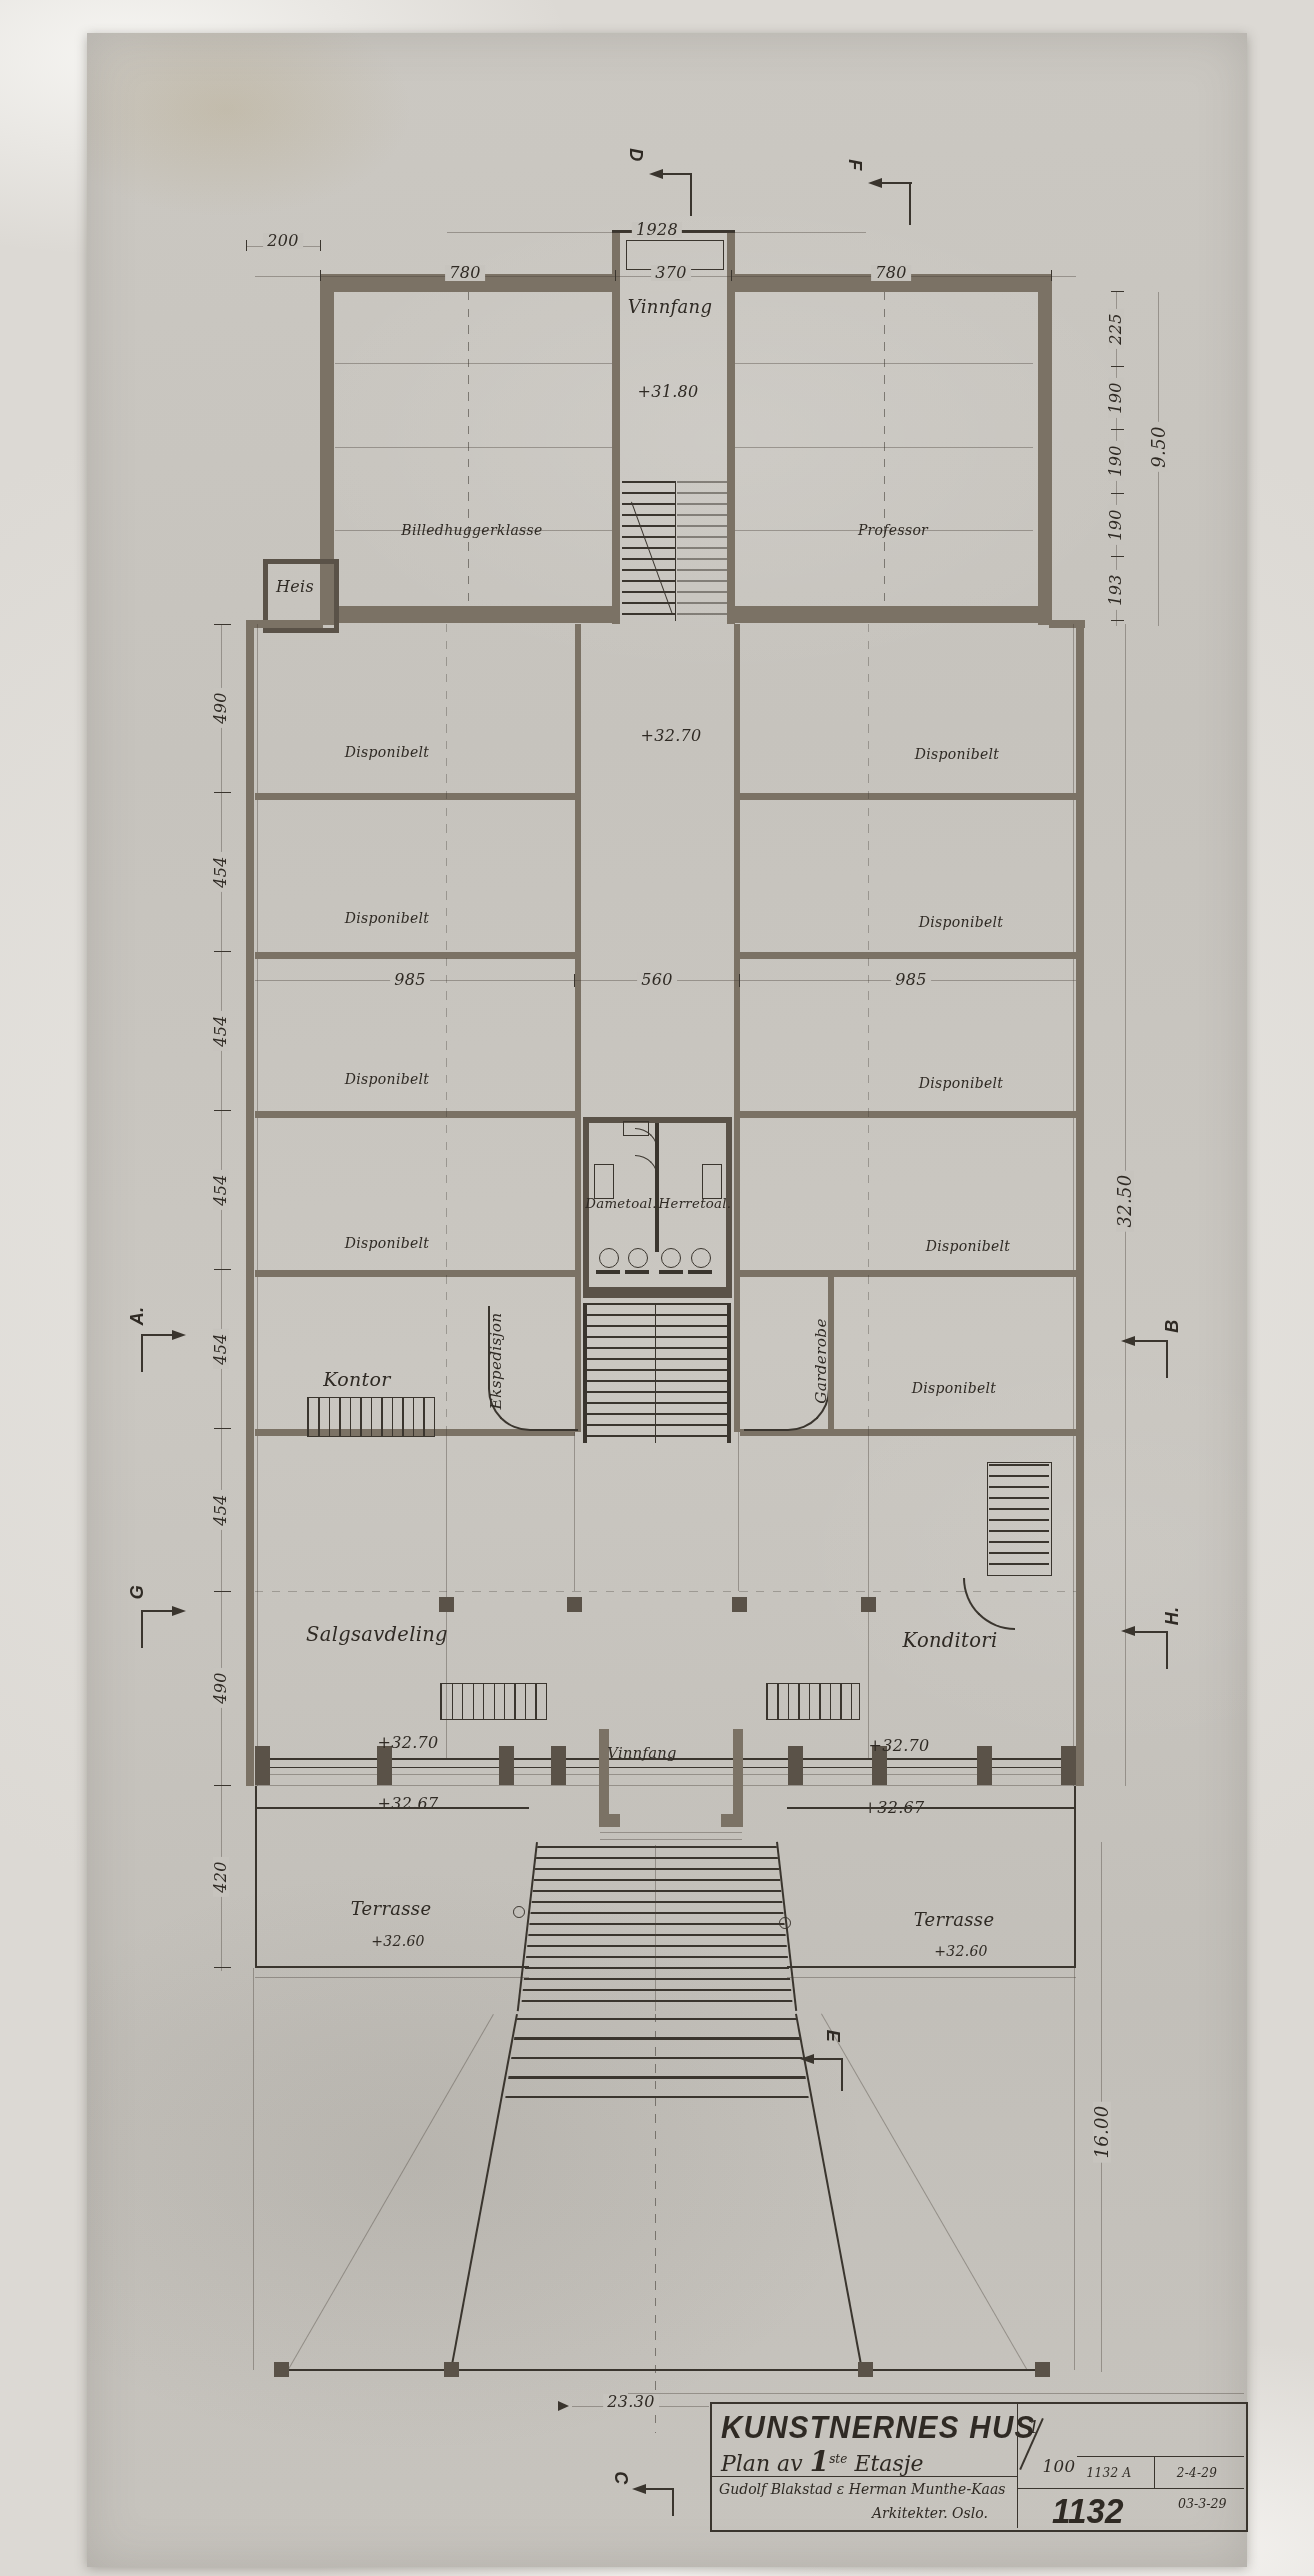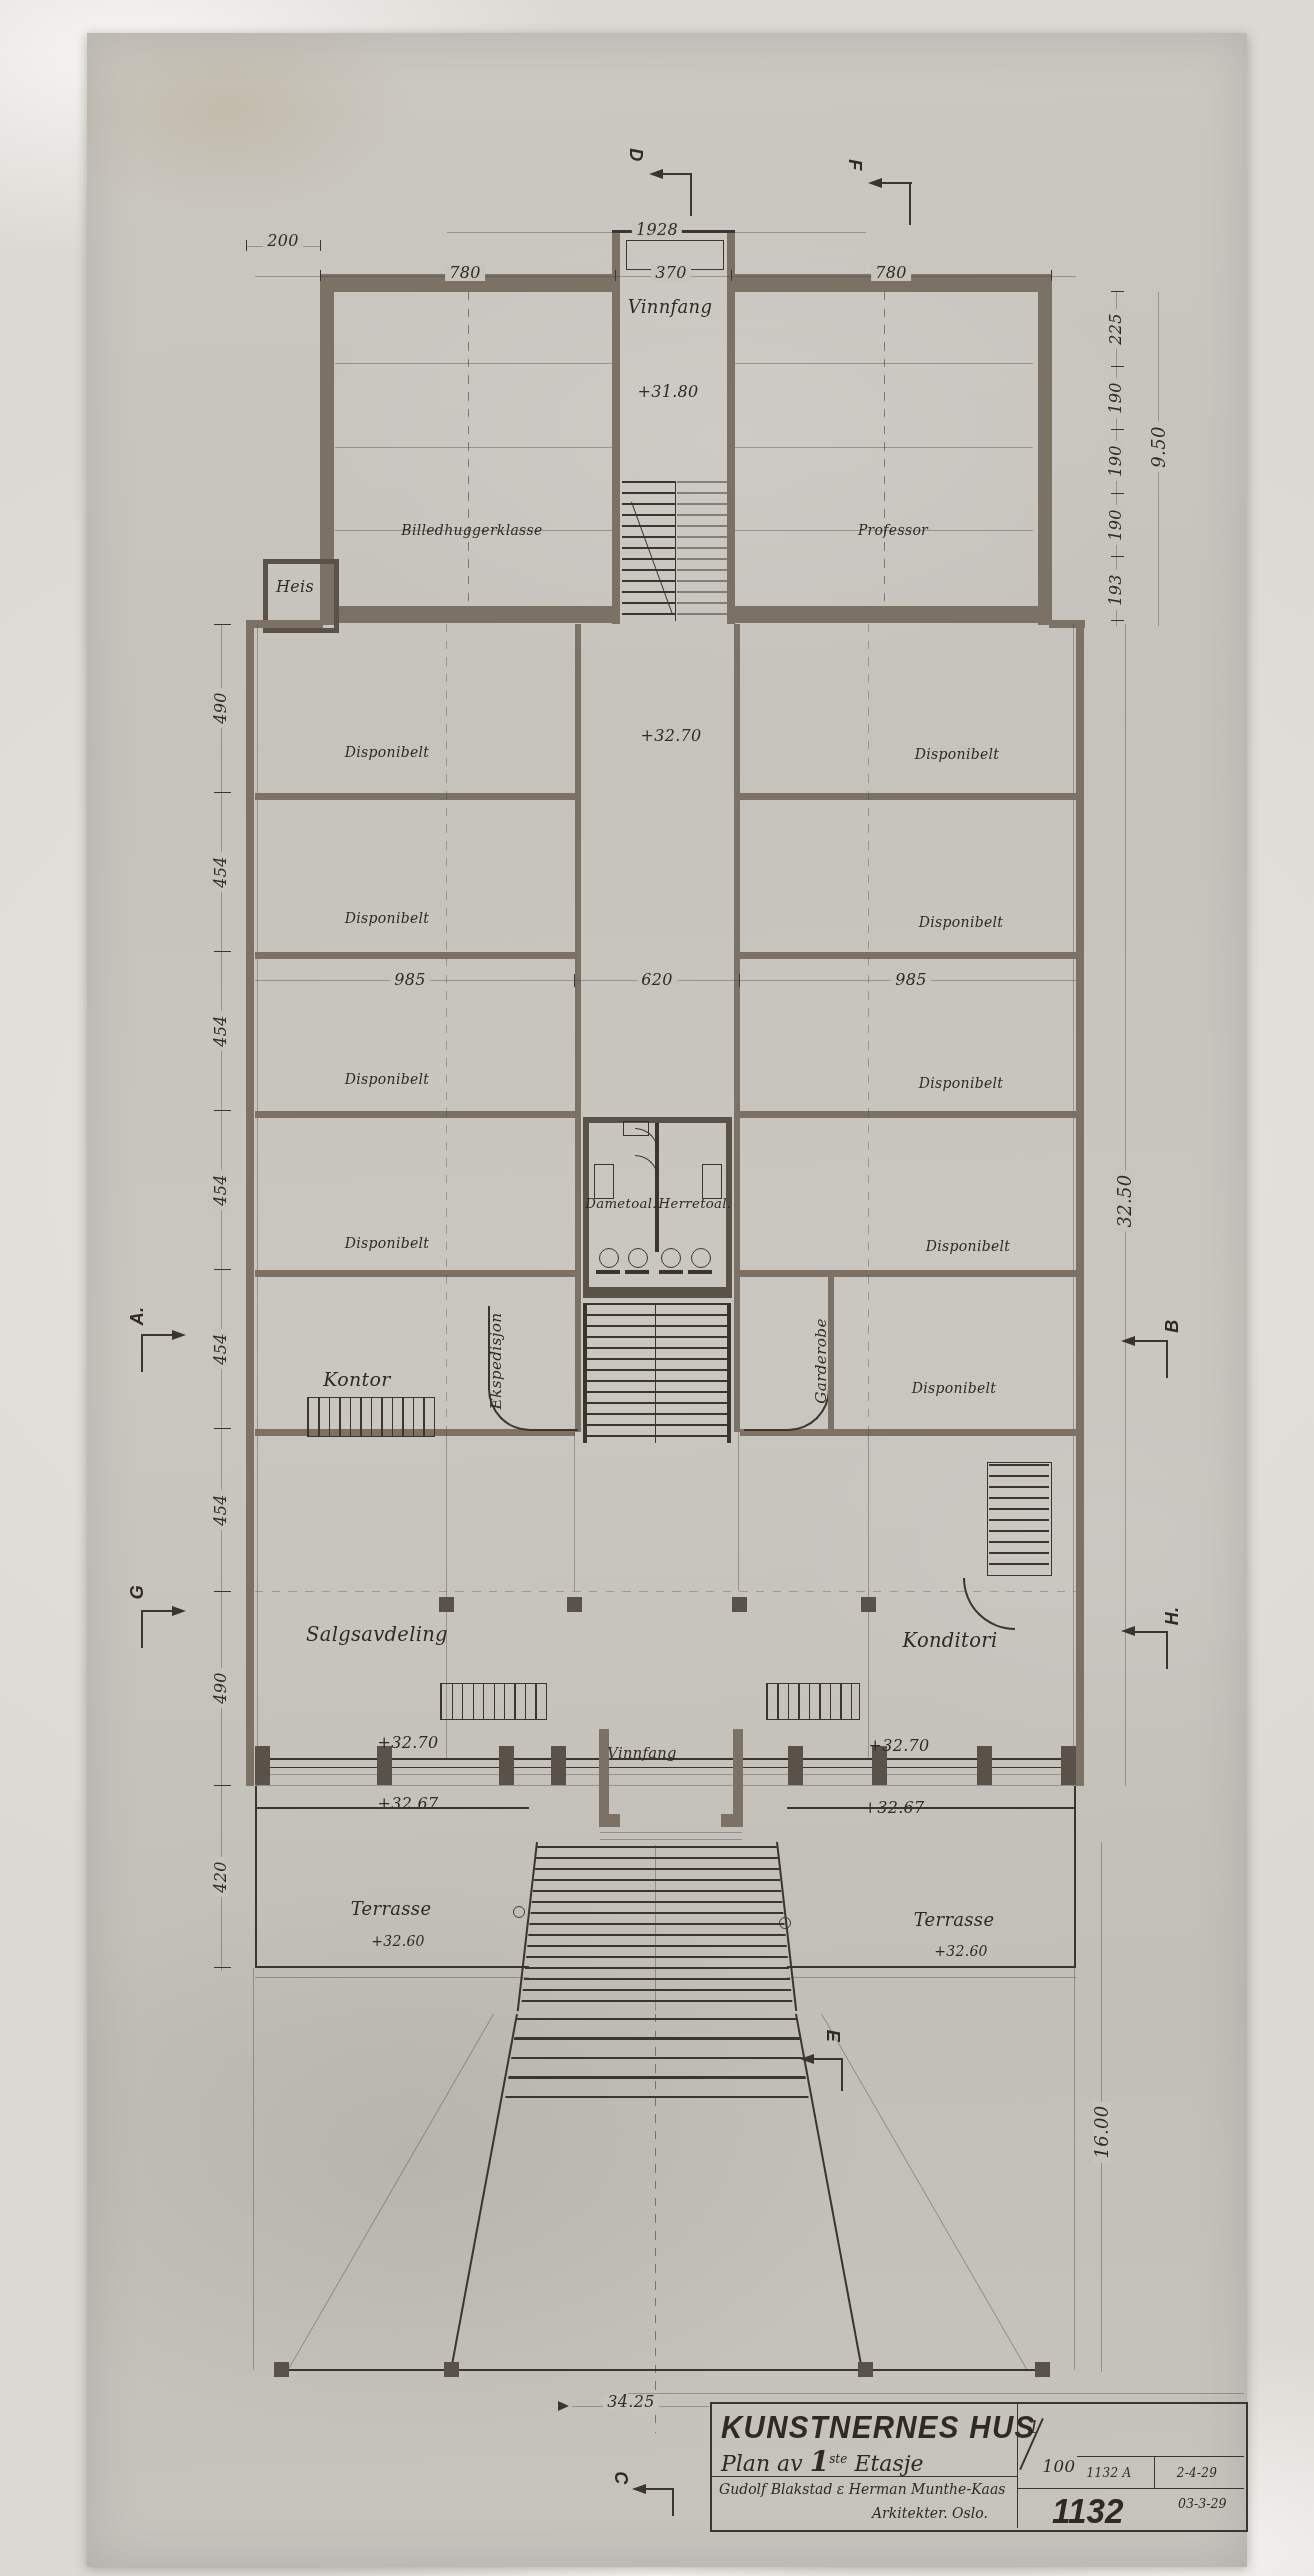--- a/index.html
+++ b/index.html
@@ -285,31 +285,31 @@
 <div class="lbl dim dimbg v" style="left:221px;top:1190px">454</div>
 <div class="lbl dim dimbg v" style="left:221px;top:1349px">454</div>
 <div class="lbl dim dimbg v" style="left:221px;top:1510px">454</div>
 <div class="lbl dim dimbg v" style="left:221px;top:1688px">490</div>
 <div class="lbl dim dimbg v" style="left:221px;top:1877px">420</div>
 
 <div class="lt" style="left:255px;top:980px;width:821px;height:1.4px"></div>
 <div class="l" style="left:574px;top:974px;width:1.4px;height:12.6px"></div>
 <div class="l" style="left:739px;top:974px;width:1.4px;height:12.6px"></div>
 <div class="lbl dim dimbg" style="left:410px;top:980px">985</div>
-<div class="lbl dim dimbg" style="left:657px;top:980px">620</div>
+<div class="lbl dim dimbg" style="left:657px;top:980px">560</div>
 <div class="lbl dim dimbg" style="left:911px;top:980px">985</div>
 
 <div class="lt" style="left:1125px;top:624px;width:1.4px;height:1162px"></div>
 <div class="lbl dimbg v" style="left:1125px;top:1201px;font-size:18px">32.50</div>
 <div class="lt" style="left:1101px;top:1842px;width:1.4px;height:530px"></div>
 <div class="lbl dimbg v" style="left:1102px;top:2132px;font-size:18px">16.00</div>
 
 <div class="lt" style="left:572px;top:2406px;width:137px;height:1.4px"></div>
 <div class="tri-r" style="left:558px;top:2401px;border-left-width:11px"></div>
-<div class="lbl dim dimbg" style="left:631px;top:2402px">34.25</div>
+<div class="lbl dim dimbg" style="left:631px;top:2402px">23.30</div>
 
 <div class="lbl mark v90" style="left:636px;top:155px;font-size:18px">D</div>
 <div class="tri-l" style="left:649px;top:169px"></div>
 <div class="l" style="left:661px;top:173px;width:31px;height:2.1px"></div>
 <div class="l" style="left:690px;top:173px;width:2.1px;height:43px"></div>
 <div class="lbl mark v90" style="left:855px;top:165px;font-size:18px">F</div>
 <div class="tri-l" style="left:868px;top:178px"></div>
 <div class="l" style="left:881px;top:182px;width:31px;height:2.1px"></div>
 <div class="l" style="left:909px;top:182px;width:2.1px;height:43px"></div>
 <div class="lbl mark v" style="left:137px;top:1316px;font-size:18px">A.</div>

